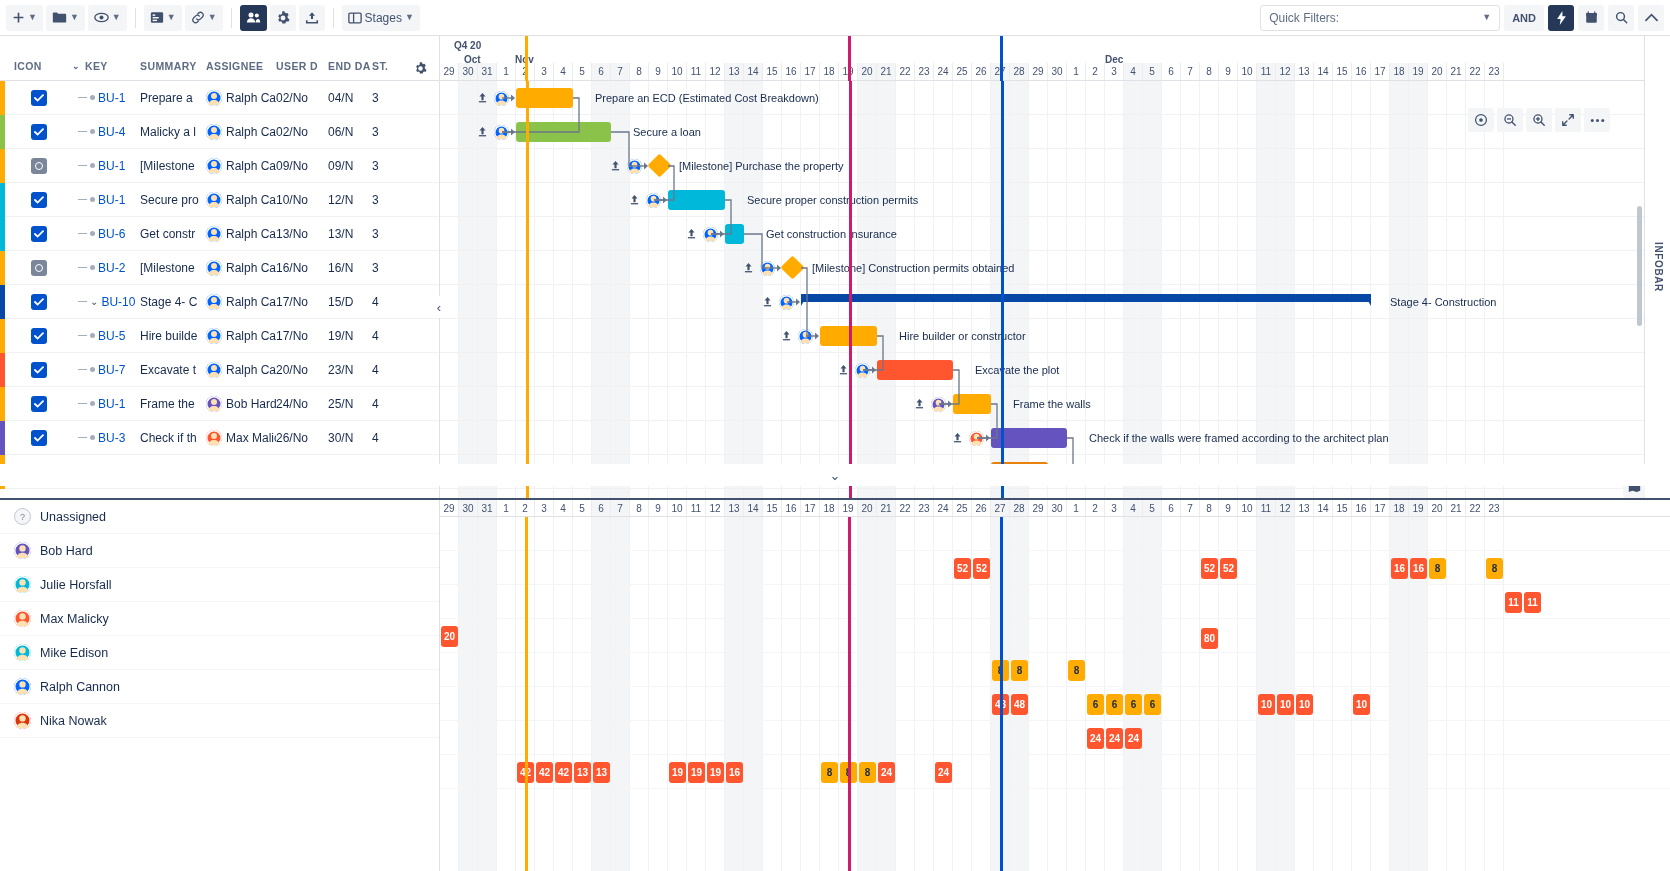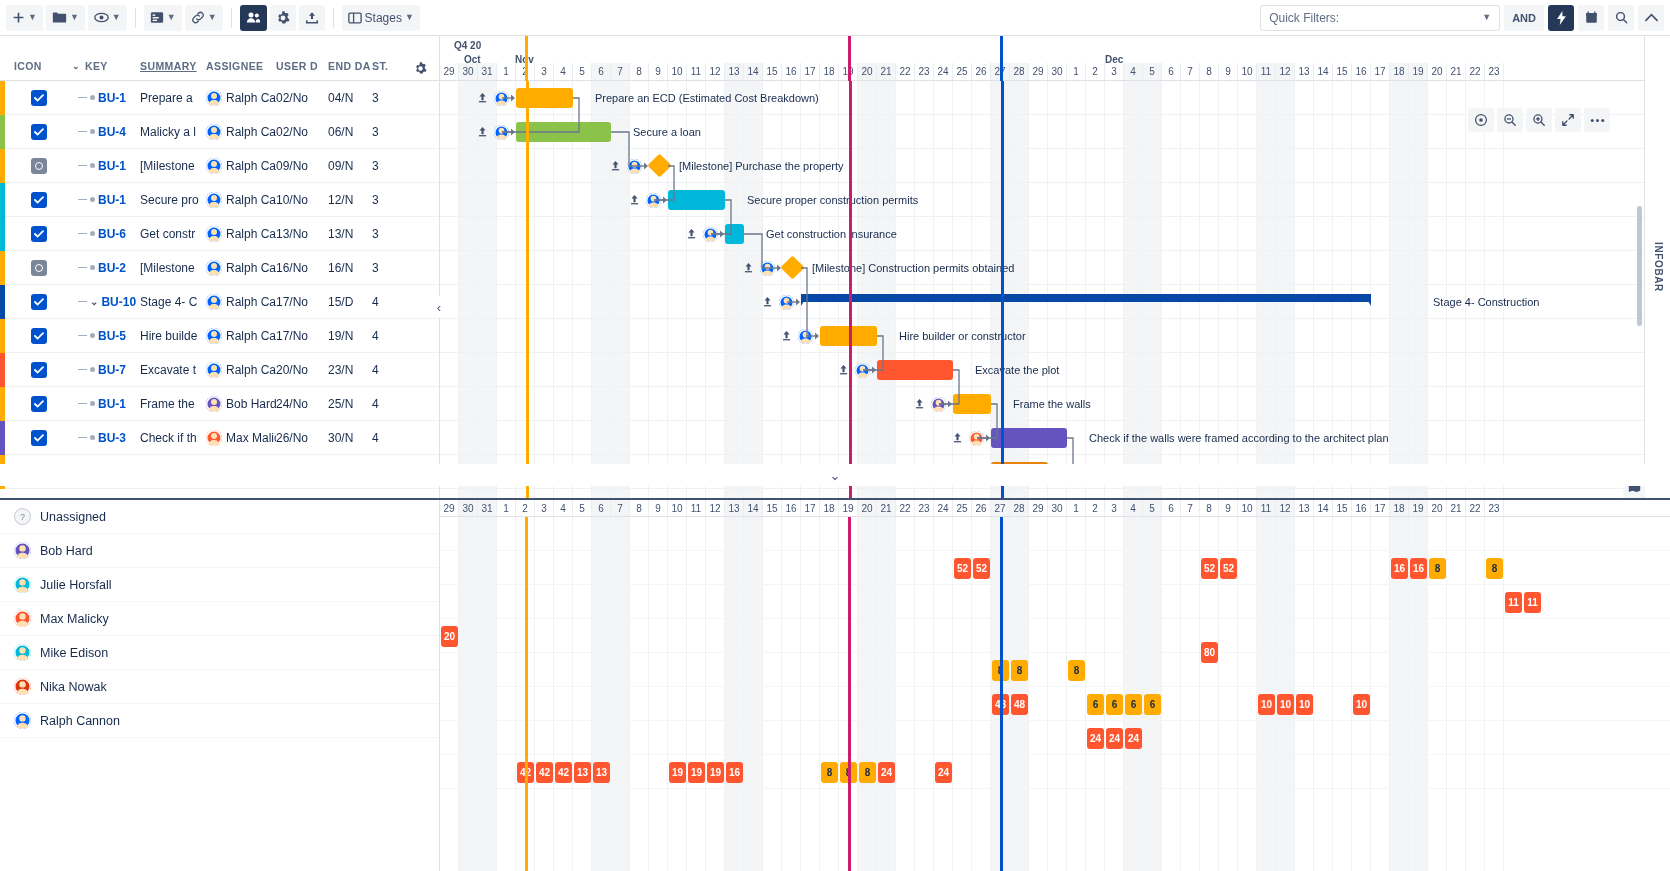--- a/index.html
+++ b/index.html
@@ -40,40 +40,40 @@
   .gridpane{ width:440px; flex:0 0 440px; border-right:1px solid #DFE1E6; position:relative;
              background:#fff; overflow:hidden;}
   .gridhead{
     height:45px; display:flex; align-items:flex-end; padding-bottom:8px;
     border-bottom:1px solid #DFE1E6; font-size:10.5px; font-weight:bold;
     letter-spacing:.4px; color:#5E6C84; position:relative;
   }
   .gh{ flex:0 0 auto; }
   .gh-icon{ width:72px; padding-left:14px; }
   .gh-key{ width:68px; display:flex; align-items:center; gap:5px;}
-  .gh-sum{ width:66px;text-decoration:underline; }
+  .gh-sum{ width:66px; }
   .gh-asg{ width:70px; }
   .gh-start{ width:52px; }
   .gh-end{ width:44px; }
   .gh-st{ width:30px; }
   .gh-gear{ position:absolute; right:12px; bottom:5px; color:#42526E; }
 
   .row{
     height:34px; display:flex; align-items:center;
     border-bottom:1px solid #F0F1F3; font-size:12px; position:relative;
   }
   .clr{ width:5px; height:34px; flex:0 0 5px; }
   .cb-cell{ width:67px; display:flex; align-items:center; justify-content:center;}
   .cbx{ width:16px; height:16px; border-radius:3px; background:#0052CC;
         display:flex; align-items:center; justify-content:center; cursor:pointer;}
   .cbx.ms{ background:#7A869A; }
   .cbx.ms::after{ content:""; width:6px;height:6px;border-radius:50%;
                   border:1.5px solid #fff; }
   .treecell{ width:68px; display:flex; align-items:center; gap:3px; padding-left:6px;
-             color:#0052CC; font-weight:700;}
+             color:#0052CC; font-weight:400;}
   .dash{ width:9px; height:1px; background:#A5ADBA; }
   .dot{ width:5px;height:5px;border-radius:50%;background:#A5ADBA; }
   .chev{ font-size:10px; color:#42526E; }
   .keytxt{ color:#0052CC; font-size:12px; }
   .sumtxt{ width:66px; overflow:hidden; white-space:nowrap; color:#172B4D;}
   .asgcell{ width:70px; display:flex; align-items:center; gap:4px; overflow:hidden;
             white-space:nowrap; }
   .av{ width:16px;height:16px;border-radius:50%;flex:0 0 16px; position:relative;}
   .dcell{ width:52px; color:#172B4D; }
   .dcell2{ width:44px; color:#172B4D; }
@@ -857,21 +857,21 @@
             <path d="M2.5 15c0-3 2.4-5 5.5-5s5.5 2 5.5 5z" fill="#FFE0B2"></path>
           </svg>
         </div>
         <svg class="arrow" width="14" height="10" style="left:328px;top:182px">
           <path d="M0 5h9" stroke="#6B778C" stroke-width="1.4" fill="none"></path>
           <path d="M9 1.5L13 5l-4 3.5z" fill="#6B778C"></path>
         </svg>
         <div class="bar sumr" style="left:361px;top:213px;width:570px;background:#0747A6"></div>
         <div class="sumcaps" style="left:361px;top:213px;background:#0747A6;clip-path:polygon(0 0,100% 0,0 100%)"></div>
         <div class="sumcaps" style="left:924px;top:213px;background:#0747A6;clip-path:polygon(0 0,100% 0,100% 100%)"></div>
-        <div class="blabel" style="left:993px;top:215px">Stage 4- Construction</div>
+        <div class="blabel" style="left:950px;top:215px">Stage 4- Construction</div>
         <div class="upicon" style="left:323px;top:215px">
           <svg width="9" height="11" viewBox="0 0 10 12">
             <path d="M5 1l3.4 4H6.2v4H3.8V5H1.6z" fill="#42526E"></path>
             <rect x="1" y="10" width="8" height="1.4" fill="#42526E"></rect>
           </svg>
         </div>
         <div class="bav" style="left:339px;top:214px;background:#0065FF;border-radius:50%;box-shadow:inset 0 0 0 1.5px #fff">
           <svg width="100%" height="100%" viewBox="0 0 16 16">
             <circle cx="8" cy="6" r="3" fill="#FFE0B2"></circle>
             <path d="M2.5 15c0-3 2.4-5 5.5-5s5.5 2 5.5 5z" fill="#FFE0B2"></path>
@@ -1092,36 +1092,36 @@
         <div class="urow">
           <span class="uav" style="background:#00B8D9;box-shadow:inset 0 0 0 1.5px #fff">
             <svg width="100%" height="100%" viewBox="0 0 16 16">
               <circle cx="8" cy="6" r="3" fill="#FFE0B2"></circle>
               <path d="M2.5 15c0-3 2.4-5 5.5-5s5.5 2 5.5 5z" fill="#FFE0B2"></path>
             </svg>
           </span>
           <span>Mike Edison</span>
         </div>
         <div class="urow">
+          <span class="uav" style="background:#0065FF;box-shadow:inset 0 0 0 1.5px #fff">
+            <svg width="100%" height="100%" viewBox="0 0 16 16">
+              <circle cx="8" cy="6" r="3" fill="#FFE0B2"></circle>
+              <path d="M2.5 15c0-3 2.4-5 5.5-5s5.5 2 5.5 5z" fill="#FFE0B2"></path>
+            </svg>
+          </span>
+          <span>Ralph Cannon</span>
+        </div>
+        <div class="urow">
           <span class="uav" style="background:#DE350B;box-shadow:inset 0 0 0 1.5px #fff">
             <svg width="100%" height="100%" viewBox="0 0 16 16">
               <circle cx="8" cy="6" r="3" fill="#FFE0B2"></circle>
               <path d="M2.5 15c0-3 2.4-5 5.5-5s5.5 2 5.5 5z" fill="#FFE0B2"></path>
             </svg>
           </span>
           <span>Nika Nowak</span>
-        </div>
-        <div class="urow">
-          <span class="uav" style="background:#0065FF;box-shadow:inset 0 0 0 1.5px #fff">
-            <svg width="100%" height="100%" viewBox="0 0 16 16">
-              <circle cx="8" cy="6" r="3" fill="#FFE0B2"></circle>
-              <path d="M2.5 15c0-3 2.4-5 5.5-5s5.5 2 5.5 5z" fill="#FFE0B2"></path>
-            </svg>
-          </span>
-          <span>Ralph Cannon</span>
         </div>
       </div>
   </div>
   <div class="resright">
     <div class="resdays" id="res-day-labels">
         <div class="day">29</div>
         <div class="day we">30</div>
         <div class="day we">31</div>
         <div class="day">1</div>
         <div class="day">2</div>
@@ -1246,21 +1246,21 @@
         <div class="badge high" style="left:533px;top:41px">52</div>
         <div class="badge high" style="left:761px;top:41px">52</div>
         <div class="badge high" style="left:780px;top:41px">52</div>
         <div class="badge high" style="left:951px;top:41px">16</div>
         <div class="badge high" style="left:970px;top:41px">16</div>
         <div class="badge med" style="left:989px;top:41px">8</div>
         <div class="badge med" style="left:1046px;top:41px">8</div>
         <div class="badge high" style="left:1065px;top:75px">11</div>
         <div class="badge high" style="left:1084px;top:75px">11</div>
         <div class="badge high" style="left:1px;top:109px">20</div>
-        <div class="badge high" style="left:761px;top:125px">80</div>
+        <div class="badge high" style="left:761px;top:111px">80</div>
         <div class="badge med" style="left:552px;top:143px">8</div>
         <div class="badge med" style="left:571px;top:143px">8</div>
         <div class="badge med" style="left:628px;top:143px">8</div>
         <div class="badge high" style="left:552px;top:177px">48</div>
         <div class="badge high" style="left:571px;top:177px">48</div>
         <div class="badge med" style="left:647px;top:177px">6</div>
         <div class="badge med" style="left:666px;top:177px">6</div>
         <div class="badge med" style="left:685px;top:177px">6</div>
         <div class="badge med" style="left:704px;top:177px">6</div>
         <div class="badge high" style="left:818px;top:177px">10</div>

